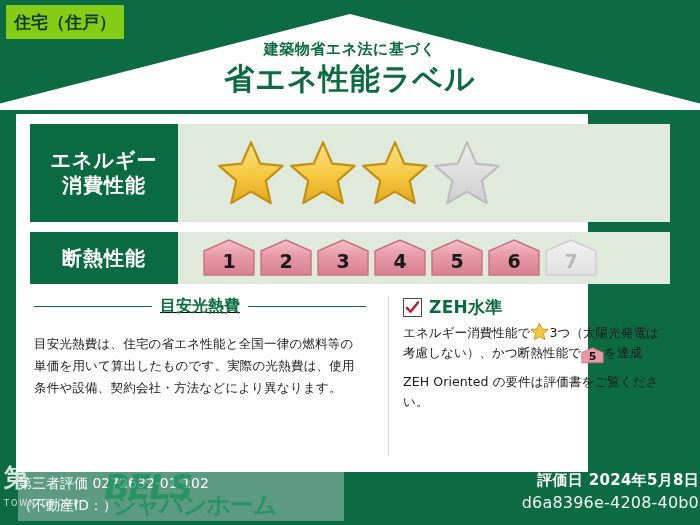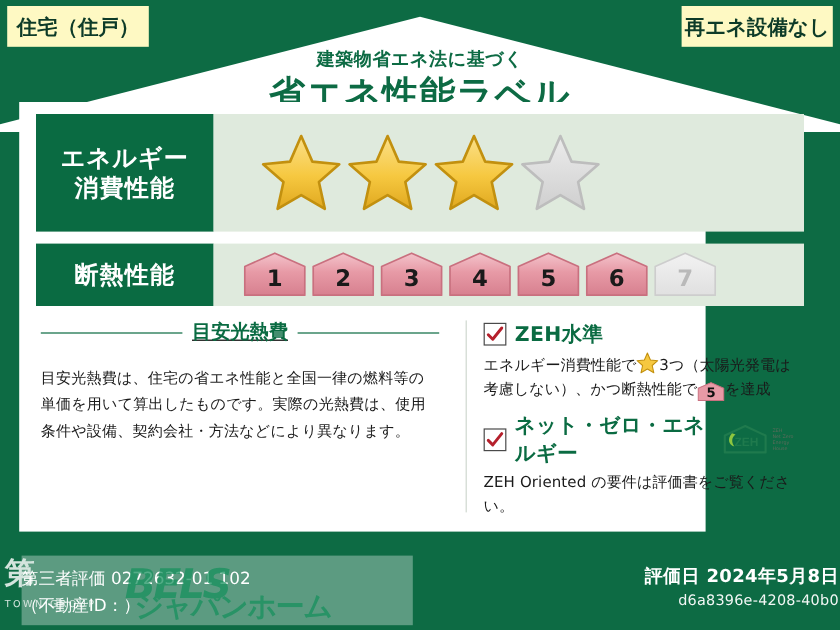--- a/index.html
+++ b/index.html
@@ -15,31 +15,31 @@
   .roof{position:absolute;left:-2px;top:0;width:704px;height:110px;}
   .header-text{
     position:absolute;left:0;top:42px;width:700px;text-align:center;
     color:#0d6b44;pointer-events:none;
   }
   .header-sub{font-size:15px;font-weight:bold;letter-spacing:.5px;line-height:1;}
   .header-title{font-size:30px;font-weight:bold;letter-spacing:1px;line-height:1.15;margin-top:5px;}
 
   
   .badge{
-    position:absolute;background:#fef9c3;color:#0d3b28;
+    position:absolute;background:#84cc16;color:#0d3b28;
     font-size:17px;font-weight:bold;
     display:flex;align-items:center;justify-content:center;
     box-sizing:border-box;
   }
   .badge-left{left:6px;top:5px;width:118px;height:34px;}
   .badge-right{right:6px;top:5px;width:126px;height:34px;}
 
   
   .panel{
-    position:absolute;left:16px;top:85px;width:572px;height:358px;
+    position:absolute;left:16px;top:114px;width:572px;height:358px;
     background:#fff;box-sizing:border-box;
   }
 
   
   .perf-row{position:absolute;display:flex;align-items:stretch;}
   .perf-label{
     background:#0a6b42;color:#fff;font-weight:bold;font-size:20px;
     display:flex;flex-direction:column;align-items:center;justify-content:center;
     line-height:1.25;letter-spacing:1px;box-sizing:border-box;
   }
@@ -121,21 +121,21 @@
   }
   .footer-left{
     position:absolute;left:18px;top:14px;font-size:13px;line-height:1.55;
   }
   .footer-left .fl-1{font-size:14px;}
   .footer-left .fl-2{font-size:14px;}
   .footer-right{
     position:absolute;right:1px;top:12px;text-align:right;
   }
   .eval-date{font-size:15px;font-weight:bold;letter-spacing:.3px;}
-  .eval-id{font-size:12px;margin-top:3px;letter-spacing:.2px;opacity:.95;}
+  .eval-id{font-size:16px;margin-top:3px;letter-spacing:.2px;opacity:.95;}
 
   
   .watermark{
     position:absolute;left:0;bottom:0;width:344px;height:70px;
     pointer-events:none;opacity:.82;
   }
   .wm-panel{position:absolute;left:18px;top:8px;width:326px;height:58px;
     background:rgba(255,255,255,.40);}
   .wm-logo{position:absolute;left:4px;top:10px;color:#fff;}
   .wm-mark{font-size:25px;font-weight:bold;letter-spacing:-1px;line-height:1;}
@@ -163,21 +163,20 @@
       <polygon points="352,14 704,104 704,110 0,110 0,104" fill="#ffffff"></polygon>
     </svg>
   </div>
 
   <div class="header-text">
     <div class="header-sub">建築物省エネ法に基づく</div>
     <div class="header-title">省エネ性能ラベル</div>
   </div>
 
   <div class="badge badge-left">住宅（住戸）</div>
-  <div class="badge badge-right">再エネ設備なし</div>
 
   <div class="panel">
 
     <div class="perf-row row-energy">
       <div class="perf-label">
         <span>エネルギー</span>
         <span>消費性能</span>
       </div>
       <div class="perf-value">
         <svg class="star" viewBox="0 0 64 62">
@@ -292,39 +291,20 @@
           <div class="zeh-name">ZEH水準</div>
         </div>
         <div class="zeh-desc"><span>エネルギー消費性能で</span><svg class="star-sm" viewBox="0 0 64 62">
               <polygon points="32,3 40.5,22.5 61,24.5 45.5,38 50,58.5 32,48 14,58.5 18.5,38 3,24.5 23.5,22.5" fill="#f6c840" stroke="#c2900f" stroke-width="3" stroke-linejoin="round"></polygon>
             </svg><span>3つ（太陽光発電は考慮しない）、かつ断熱性能で</span><span class="house-sm"><svg viewBox="0 0 54 38">
                 <polygon points="27,1 52,12 52,36 2,36 2,12" fill="#e79aa6" stroke="#c9707f" stroke-width="2" stroke-linejoin="round"></polygon>
               </svg><span>5</span></span><span>を達成</span></div>
       </div>
 
       <div class="zeh-item">
-        <div class="zeh-head">
-          <div class="checkbox">
-            <svg viewBox="0 0 16 16">
-              <path d="M2 8.5 L6 12.5 L14 2.5" fill="none" stroke="#b5202c" stroke-width="2.6" stroke-linecap="round" stroke-linejoin="round"></path>
-            </svg>
-          </div>
-          <div class="zeh-name">ネット・ゼロ・エネルギー</div>
-          <div class="zeh-logo-mark">
-            <svg class="zeh-logo" viewBox="0 0 42 28">
-              <path d="M21 3 L38 11 L38 25 L4 25 L4 11 Z" fill="none" stroke="#1f7a4d" stroke-width="1.8" stroke-linejoin="round"></path>
-              <path d="M10 9 C6 13 7 19 12 20 C9 16 10 12 13 10 Z" fill="#8dc63f"></path>
-              <text x="22" y="20" font-family="'Liberation Sans',sans-serif" font-size="10" font-weight="bold" fill="#1f7a4d" text-anchor="middle">ZEH</text>
-            </svg>
-            <span class="zeh-logo-tag">
-              <span>ZEH</span><br>
-              <span>Net Zero Energy House</span>
-            </span>
-          </div>
-        </div>
         <div class="zeh-desc">ZEH Oriented の要件は評価書をご覧ください。</div>
       </div>
 
     </div>
   </div>
 
   <div class="footer">
     <div class="footer-left">
       <div class="fl-1"><span>第三者評価</span> <span>0272632-01 102</span></div>
       <div class="fl-2">（不動産ID：）</div>

